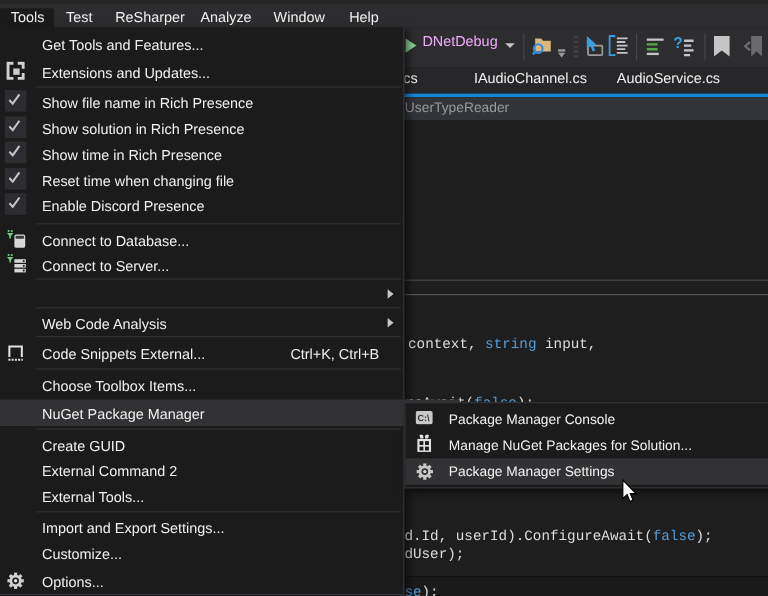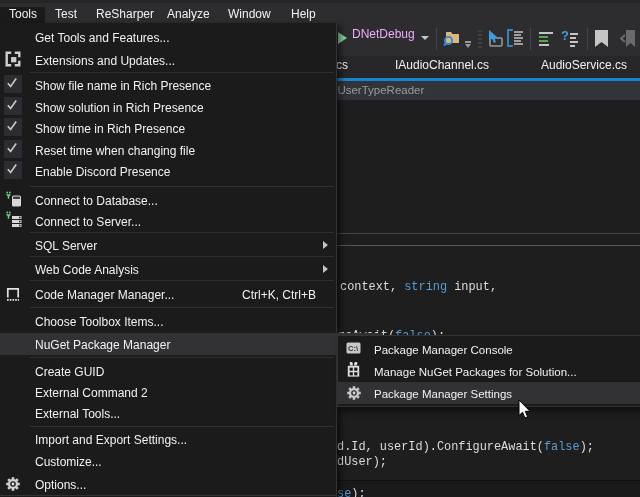--- a/index.html
+++ b/index.html
@@ -107,21 +107,21 @@
   <path d="M1,1 L14,1 L14,18 L7.5,13 L1,18 Z" fill="#c5c5c5"></path>
 </svg>
 <svg class="abs" style="left:620px;top:29px;" width="16" height="19" viewBox="0 0 16 19">
   <path d="M6,1 L15,1 L15,18 L10.5,14 L6,18 Z" fill="#6a6a6e"></path>
   <path d="M5,6 L1,9.5 L5,13" fill="none" stroke="#6a6a6e" stroke-width="2"></path>
 </svg>
 
 <div class="abs" id="tabstrip"></div>
 <div class="abs tab" style="left:336px;">cs</div>
 <div class="abs tab" style="left:395px;">IAudioChannel.cs</div>
-<div class="abs tab" style="left:541px;">AudioService.cs</div>
+<div class="abs tab" style="left:514px;">AudioService.cs</div>
 <div class="abs" id="blueline"></div>
 <div class="abs" id="crumb"></div>
 <div class="abs" style="left:331px;top:83.5px;font-size:11.5px;color:#9b9b9b;">dUserTypeReader</div>
 
 <div class="abs hline" style="left:337px;top:233px;width:303px;background:#474747;"></div>
 <div class="abs hline" style="left:337px;top:244.6px;width:303px;height:1.8px;background:#555;"></div>
 <div class="abs code" style="left:340px;top:281px;">context, <span class="kw">string</span> input,</div>
 <div class="abs code" style="left:338px;top:330px;">reAwait(<span class="kw">false</span>);</div>
 <div class="abs code" style="left:337px;top:441px;">d.Id, userId).ConfigureAwait(<span class="kw">false</span>);</div>
 <div class="abs code" style="left:337px;top:456px;">dUser);</div>
@@ -206,31 +206,30 @@
         </g>
       <g fill="#2a2a2c">
           <circle cx="14.8" cy="6.5" r="0.9"></circle>
           <circle cx="14.8" cy="10.5" r="0.9"></circle>
           <circle cx="14.8" cy="14.5" r="0.9"></circle>
         </g>
     </svg>
   </div>
   <div class="abs sep" style="top:209px;"></div>
   <div class="abs mi" style="top:210.5px;">
-      <span class="t">SQL Server</span>
       <span class="arrow"></span>
     </div>
   <div class="abs sep" style="top:233px;"></div>
   <div class="abs mi" style="top:234.5px;">
       <span class="t">Web Code Analysis</span>
       <span class="arrow"></span>
     </div>
   <div class="abs sep" style="top:257px;"></div>
   <div class="abs mi" style="top:260px;">
-      <span class="t">Code Manager Manager...</span>
+      <span class="t">Code Snippets External...</span>
       <span class="sc">Ctrl+K, Ctrl+B</span>
     <svg class="ico" style="top:3px;" viewBox="0 0 16 16">
       <path d="M2.8,11.5 L2.8,2.8 L13.2,2.8 L13.2,11.5" fill="none" stroke="#e2e2e2" stroke-width="1.7"></path>
       <line x1="2" y1="13.8" x2="14" y2="13.8" stroke="#e2e2e2" stroke-width="1.7" stroke-dasharray="1.7 1"></line>
     </svg>
   </div>
   <div class="abs sep" style="top:283.5px;"></div>
   <div class="abs mi" style="top:287px;">
       <span class="t">Choose Toolbox Items...</span>
     </div>

